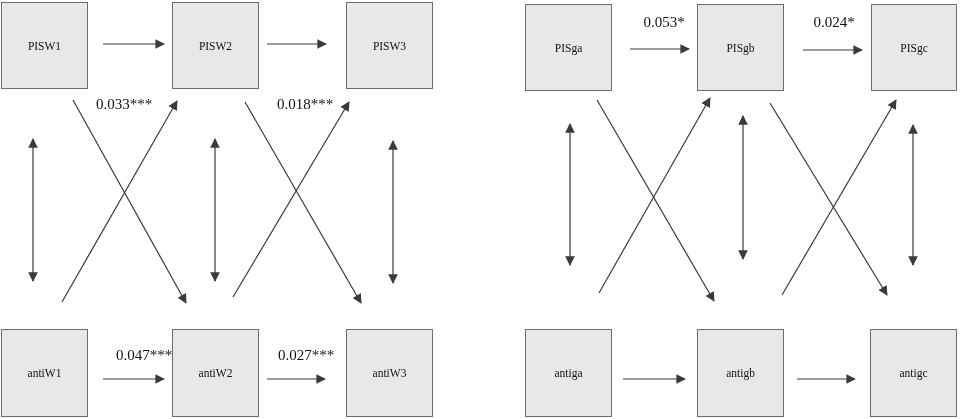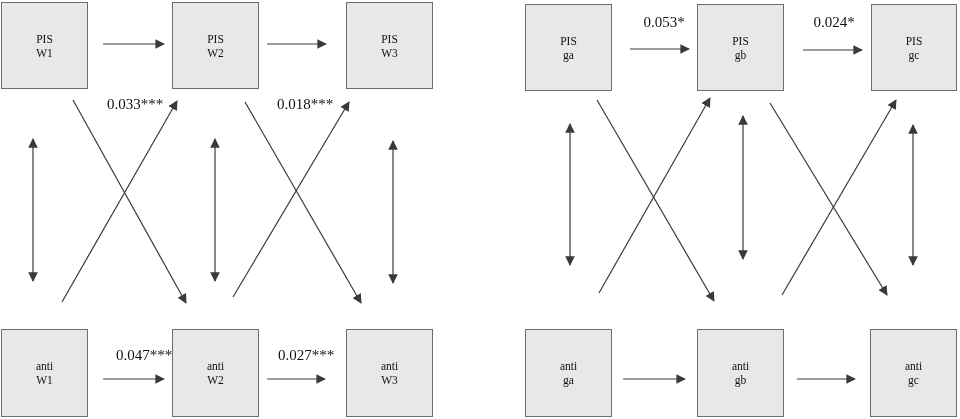--- a/index.html
+++ b/index.html
@@ -18,21 +18,21 @@
     font-family:"Liberation Serif", serif;
   }
   #edges{position:absolute;left:0;top:0;width:960px;height:419px;}
   #edges line{stroke:var(--arrow);stroke-width:1.2;}
   #edges marker path{fill:var(--arrow);stroke:none;}
   .box{
     position:absolute;
     box-sizing:border-box;
     background:var(--box-fill);
     border:1.5px solid var(--box-border);
-    display:flex;flex-direction:column;
+    display:flex;flex-direction:row;
     align-items:center;justify-content:center;
     font-size:11.5px;line-height:14px;
     color:var(--text);
     text-align:center;
   }
   .coef{
     position:absolute;
     transform:translate(-50%,-50%);
     font-size:15px;
     color:var(--text);
@@ -122,20 +122,20 @@
   </div>
   <div class="box" style="left:697px;top:329px;width:87px;height:88px">
     <span>anti</span>
     <span>gb</span>
   </div>
   <div class="box" style="left:870px;top:329px;width:87px;height:88px">
     <span>anti</span>
     <span>gc</span>
   </div>
 
-  <div class="coef" style="left:135px;top:104px">0.033***</div>
+  <div class="coef" style="left:124px;top:104px">0.033***</div>
   <div class="coef" style="left:305px;top:104px">0.018***</div>
   <div class="coef" style="left:664px;top:22px">0.053*</div>
   <div class="coef" style="left:834px;top:22px">0.024*</div>
   <div class="coef" style="left:144px;top:355px">0.047***</div>
   <div class="coef" style="left:306px;top:355px">0.027***</div>
 
 </div>
 
 </body></html>

